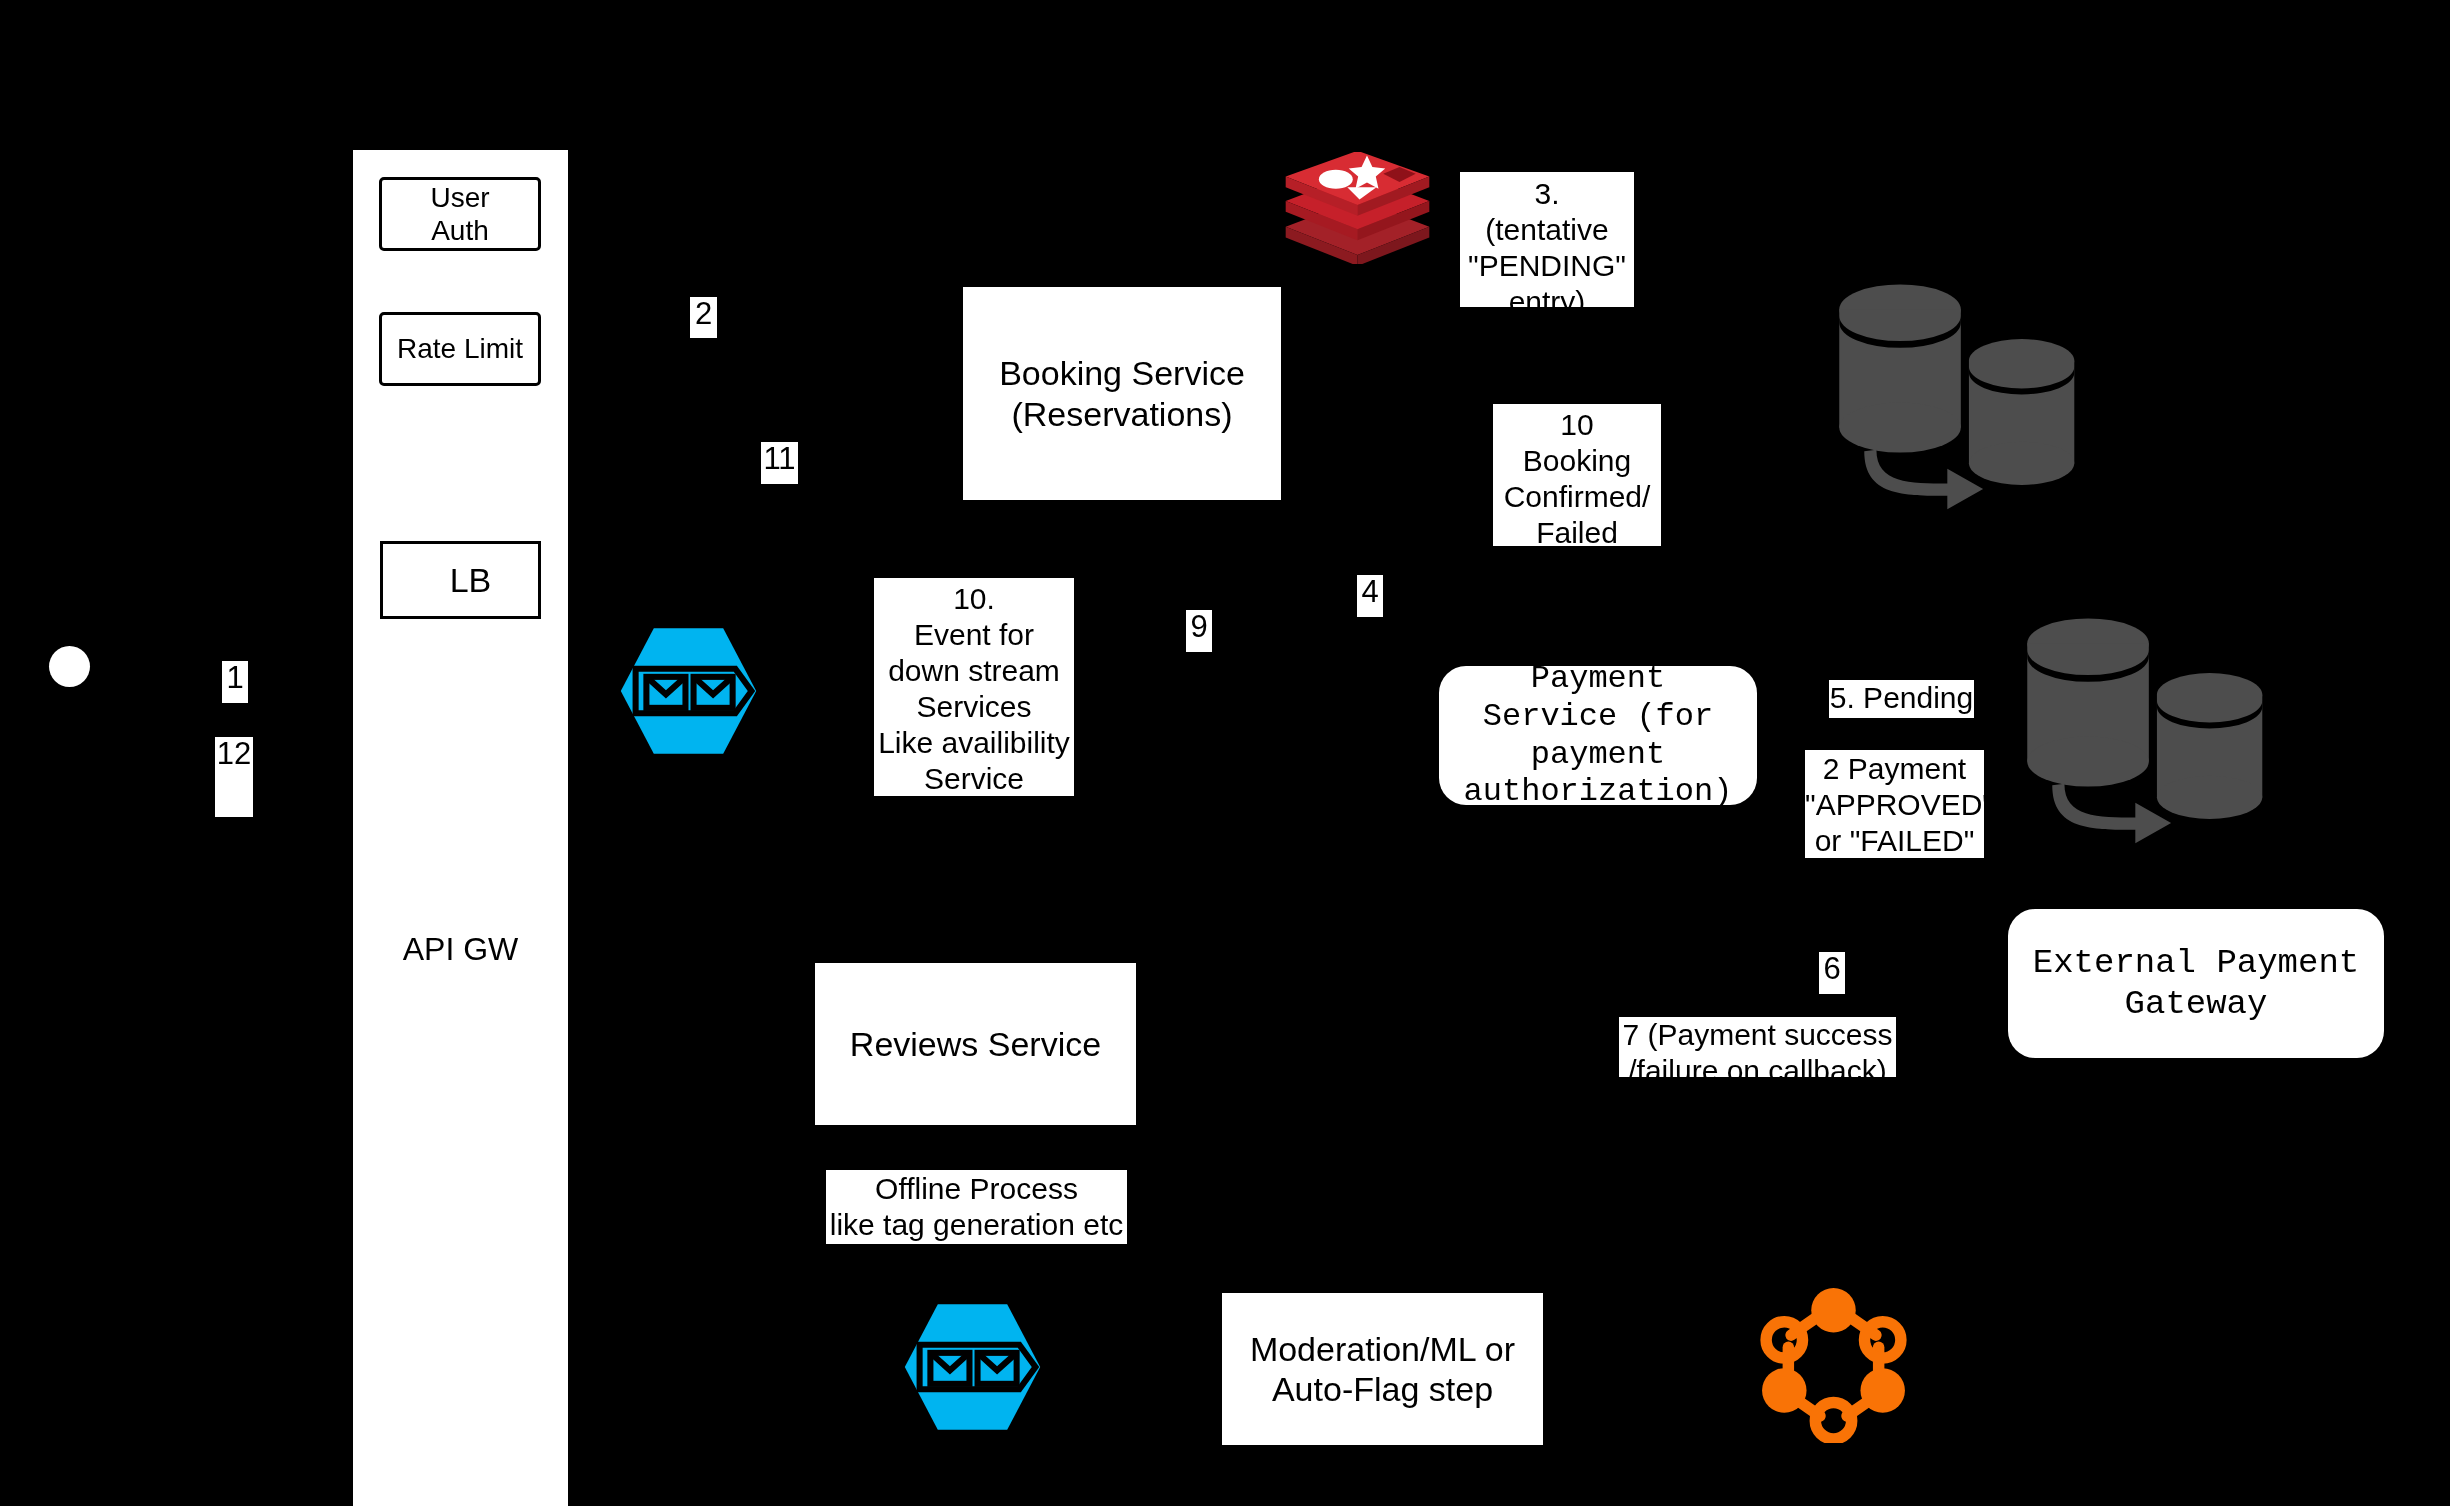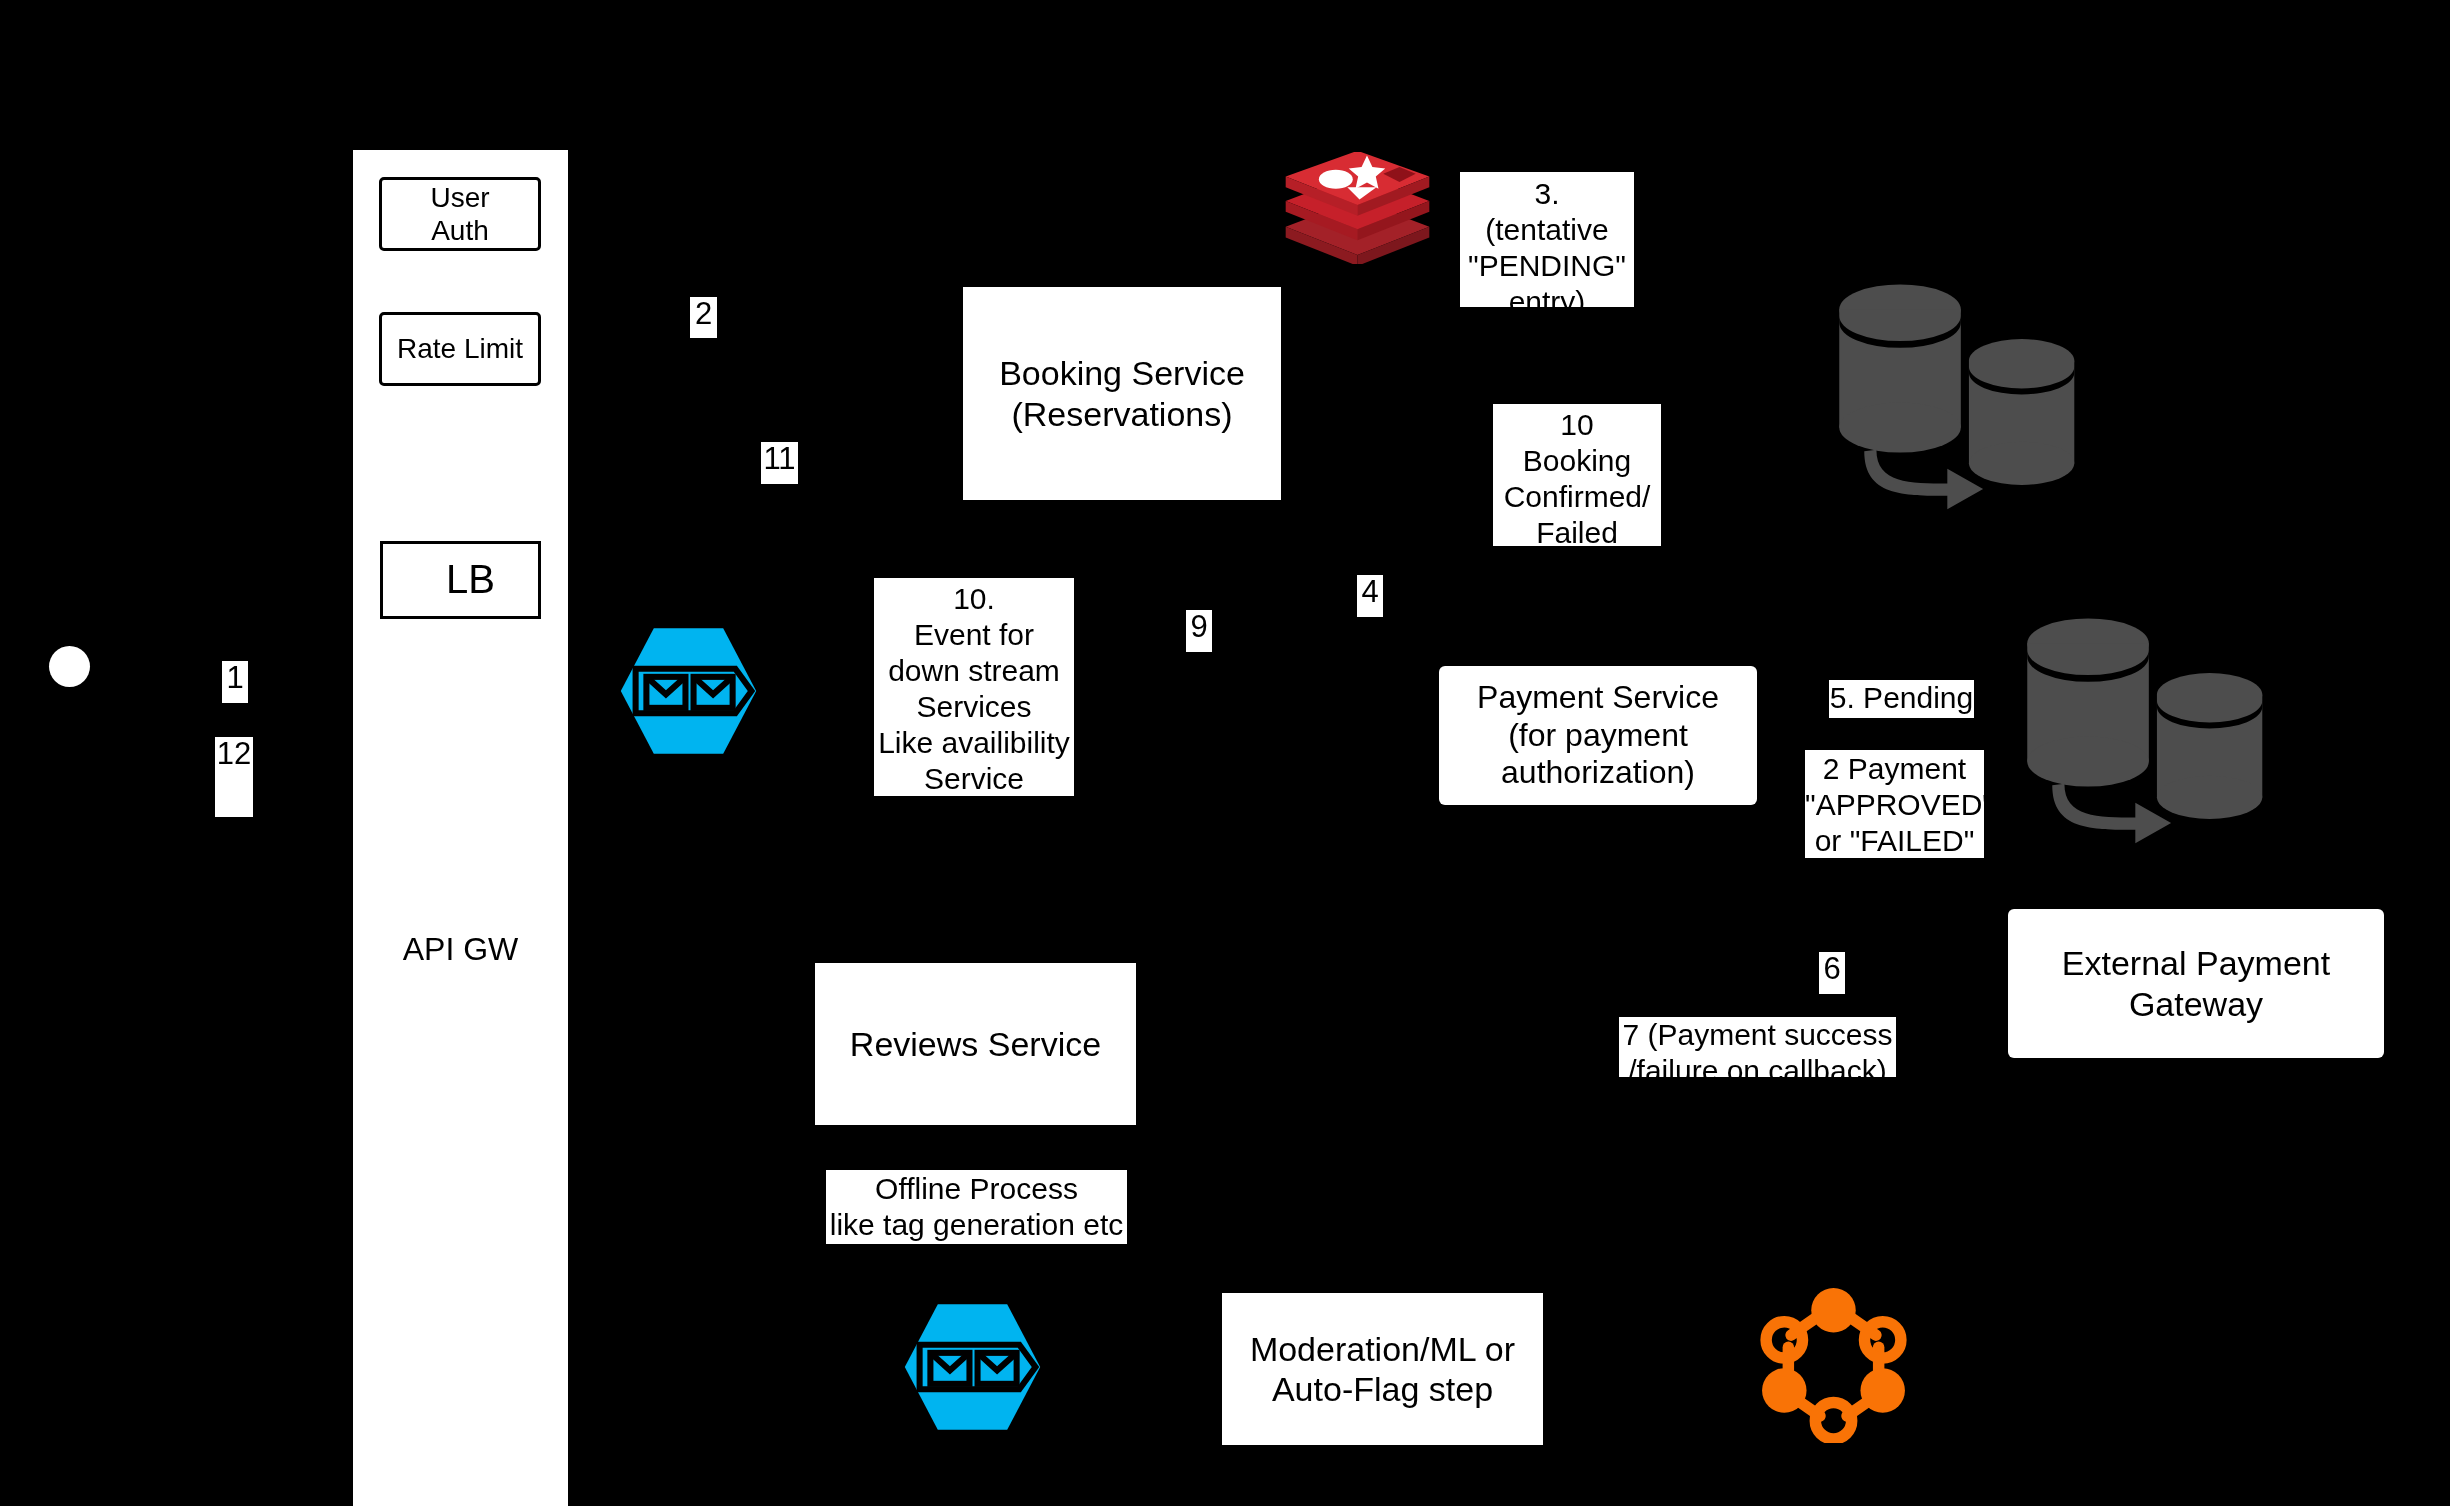--- a/index.html
+++ b/index.html
@@ -33,23 +33,24 @@
   .rounded-outline{
     border:3.4px solid #000;
     border-radius:15px;
     background:#fff;
   }
   .square-outline{
     border:3.4px solid #000;
     background:#fff;
   }
   .rounded-fill{
-    border-radius:6px;
+    border-radius:27px;
     background:#fff;
     border:none;
+    font-family:Liberation Mono, monospace;
   }
   
   .steplabel{
     position:absolute;
     background:#ffffff;
     color:#000;
     display:flex;
     align-items:flex-start;
     justify-content:center;
     box-sizing:border-box;
@@ -88,21 +89,21 @@
 
   <div class="node rect" style="left:353px; top:150px; width:215px; height:1440px; align-items:flex-end; justify-content:center; padding-bottom:0;padding-left:24px;">
     <span style="font-size:32px; position:absolute; left:0; right:0; top:781px;">API GW</span>
   </div>
 
   <div class="node rounded-outline" style="left:379px; top:177px; width:162px; height:74px; font-size:28px; border-radius:5px;">User
 Auth</div>
 
   <div class="node rounded-outline" style="left:379px; top:312px; width:162px; height:74px; font-size:28px; border-radius:5px;">Rate Limit</div>
 
-  <div class="node square-outline" style="left:380px; top:541px; width:161px; height:78px; font-size:40px;padding-left:20px;">LB</div>
+  <div class="node square-outline" style="left:380px; top:541px; width:161px; height:78px; font-size:34px;padding-left:20px;">LB</div>
 
   <div class="steplabel" style="left:690px; top:297px; width:27px; height:41px; font-size:31px;">2</div>
 
   <div class="steplabel" style="left:761px; top:442px; width:37px; height:42px; font-size:31px;">11</div>
 
   <div class="icon-wrap" style="left:619px; top:627px; width:139px; height:128px;">
     <svg viewBox="0 0 205 190" width="139" height="128" aria-hidden="true">
       <polygon points="51,2 154,2 203,95 154,188 51,188 2,95" fill="#00b4f0"></polygon>
       <path d="M24 62 L172 62 L196 95 L172 128 L24 128 Z" fill="none" stroke="#000" stroke-width="9"></path>
       <rect x="40" y="74" width="58" height="46" fill="none" stroke="#000" stroke-width="9"></rect>

